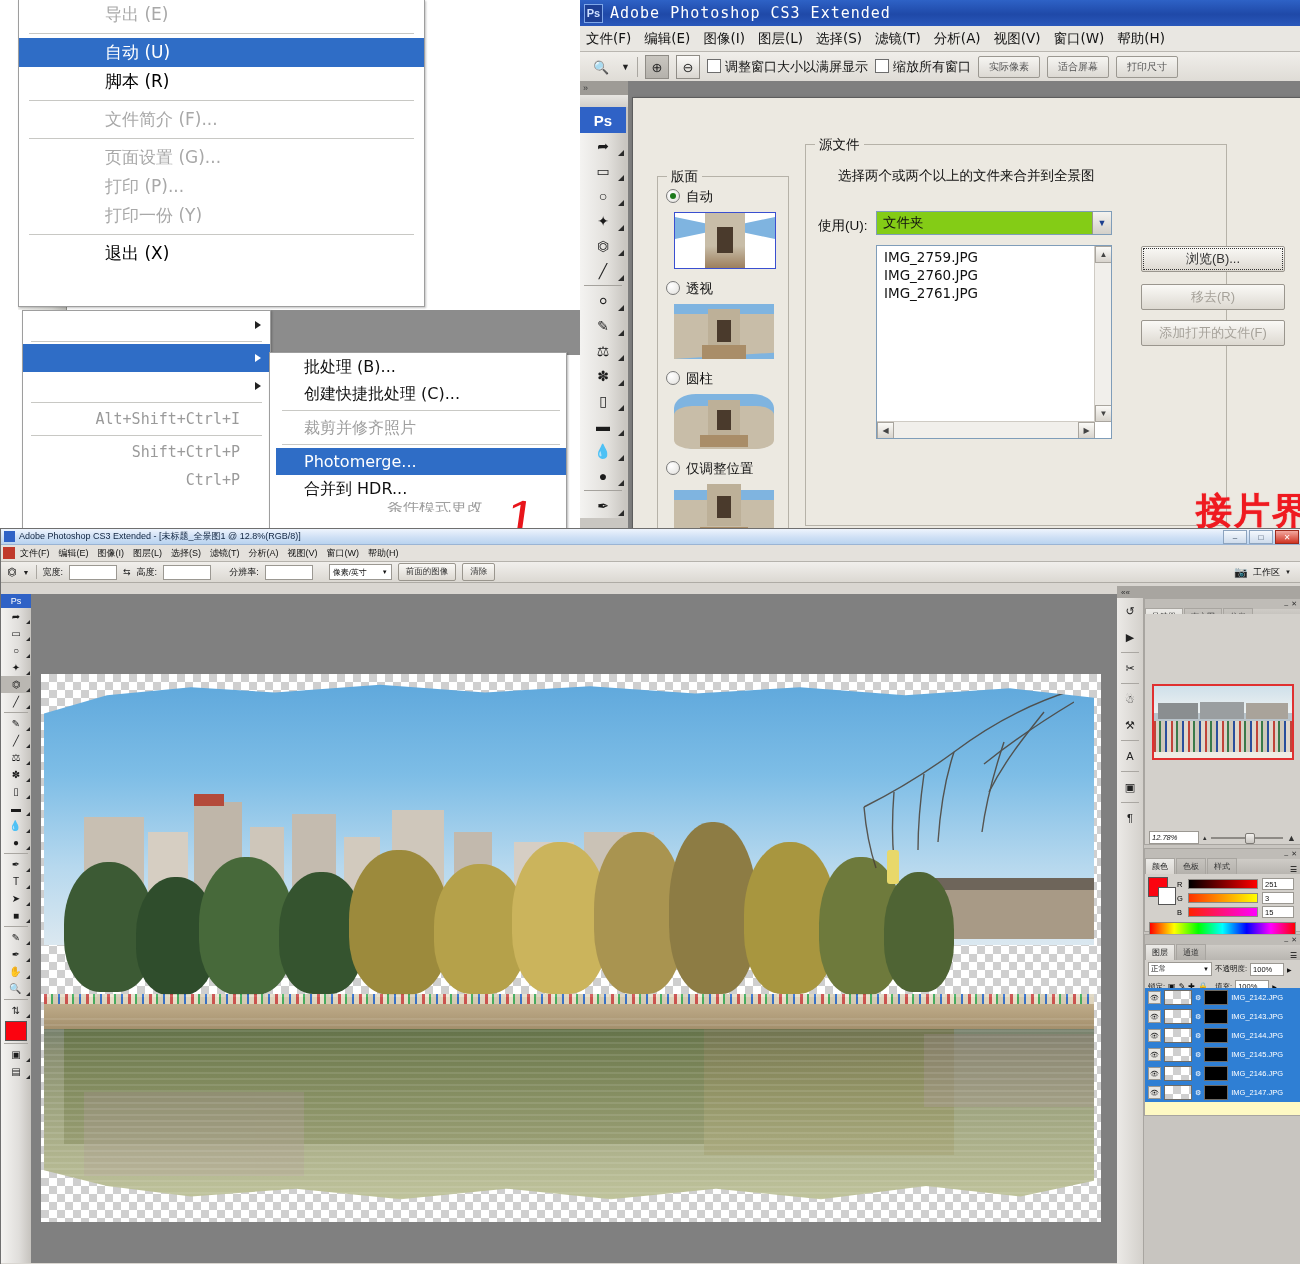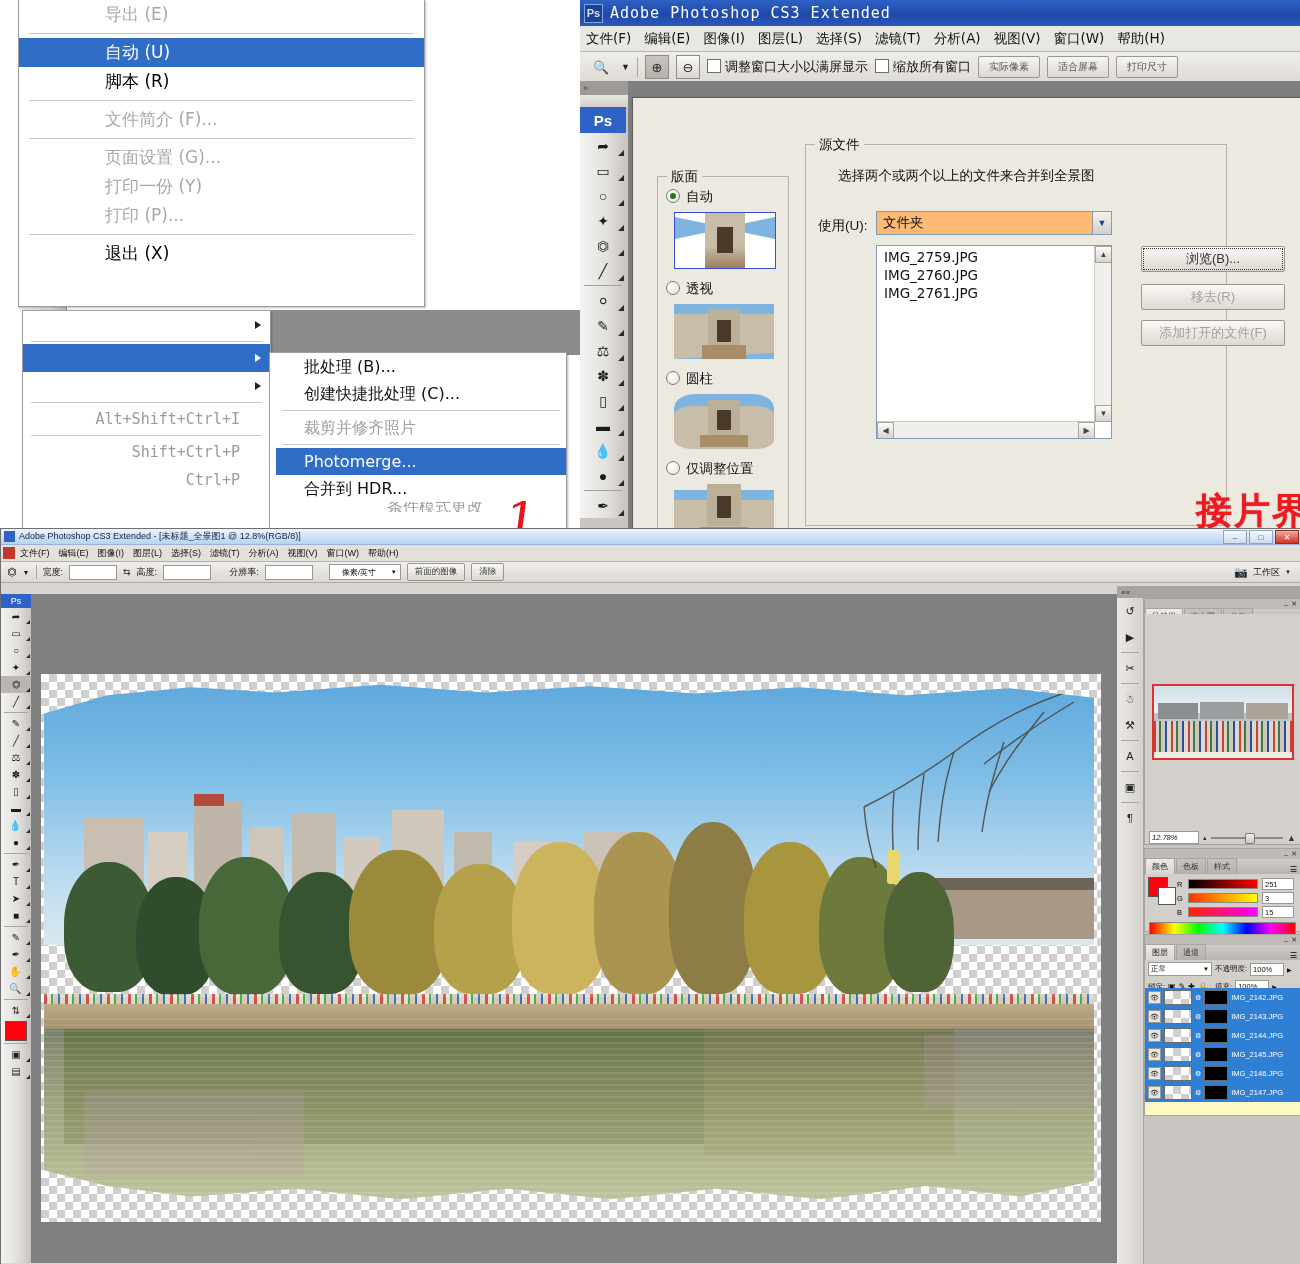--- a/index.html
+++ b/index.html
@@ -136,21 +136,21 @@
     vertical-align:-2px;position:relative;margin-right:6px;}
   .radio.on:after{content:"";position:absolute;left:3px;top:3px;width:6px;height:6px;
     border-radius:50%;background:#1d7a1d;}
   .rlabel{font-size:13.5px;color:#111;}
   .thumb{width:100px;height:55px;border:0;margin:6px 0 6px 16px;position:relative;overflow:hidden;}
   .dlg-btn{font-size:13px;color:#333;border:1px solid #9a968e;border-radius:2px;
     background:linear-gradient(to bottom,#faf9f6,#ddd9d1);
     display:flex;align-items:center;justify-content:center;}
   .dlg-btn.dis{color:#a6a29a;}
   .dlg-btn.focus{outline:1px dotted #333;outline-offset:-3px;}
-  #combo{border:1px solid #7f9db9;background:#fdba74;display:flex;align-items:center;}
+  #combo{border:1px solid #7f9db9;background:#84cc16;display:flex;align-items:center;}
   #combo .v{flex:1;font-size:13.5px;padding-left:6px;color:#111;}
   #combo .drop{width:18px;height:100%;background:linear-gradient(to bottom,#f4f3ef,#d3d0c9);
     border-left:1px solid #9a968e;display:flex;align-items:center;justify-content:center;
     font-size:9px;color:#1b3f8f;}
   #flist{border:1px solid #7f9db9;background:#fff;overflow:hidden;}
   .fitem{font-size:13.5px;color:#111;padding:1px 5px;white-space:nowrap;
     font-family:"DejaVu Sans","Liberation Sans",sans-serif;}
   .vsb{position:absolute;right:0;top:0;width:16px;bottom:16px;background:#f1efeb;
     border-left:1px solid #cfcbc4;}
   .hsb{position:absolute;left:0;right:16px;bottom:0;height:16px;background:#f1efeb;
@@ -176,21 +176,21 @@
   .wbtn.close{background:linear-gradient(to bottom,#f3a9a0,#cf3322);border-color:#9c2a1c;color:#fff;}
   #w2-menubar{height:16px;background:#e4e1dc;display:flex;align-items:center;padding-left:2px;
     border-bottom:1px solid #b5b2ac;}
   #w2-menubar .mm{font-size:9px;color:#111;margin-right:9px;white-space:nowrap;}
   #w2-menubar .mico{width:12px;height:12px;background:#c0392b;margin-right:5px;}
   #w2-optbar{height:20px;background:linear-gradient(to bottom,#f1efec,#dbd8d2);
     display:flex;align-items:center;padding-left:6px;gap:6px;border-bottom:1px solid #aeaba5;}
   #w2-optbar .lb{font-size:9px;color:#111;white-space:nowrap;}
   #w2-optbar .tin{width:46px;height:13px;border:1px solid #9b9892;background:#fff;}
   #w2-optbar .ub{width:58px;height:14px;border:1px solid #9b9892;background:#fff;
-    font-size:8px;display:flex;align-items:center;padding-left:12px;color:#111;}
+    font-size:8px;display:flex;align-items:center;padding-left:3px;color:#111;}
   #w2-optbar .b2{font-size:8.5px;color:#333;border:1px solid #9a968e;border-radius:2px;
     background:linear-gradient(to bottom,#faf9f6,#dcd8d1);padding:2px 7px;}
 
   #w2-toolcol{left:1px;top:594px;width:30px;height:669px;
     background:linear-gradient(to right,#f4f3f1,#e0dedb 60%,#c6c3be);border-right:1px solid #a09d98;}
   .t2{height:17px;display:flex;align-items:center;justify-content:center;font-size:10px;color:#1c1c1c;position:relative;}
   .t2:after{content:"";position:absolute;right:1px;bottom:1px;width:0;height:0;
     border-left:2px solid transparent;border-top:2px solid transparent;
     border-right:2px solid #2a2a2a;border-bottom:2px solid #2a2a2a;}
   .t2div{height:1px;background:#a9a6a1;margin:2px 3px;}
@@ -281,22 +281,22 @@
 
 <div class="abs" id="file-menu">
   <div class="mi dim">导出 (E)</div>
   <div class="msep"></div>
   <div class="mi sel">自动 (U)</div>
   <div class="mi">脚本 (R)</div>
   <div class="msep"></div>
   <div class="mi dim">文件简介 (F)...</div>
   <div class="msep"></div>
   <div class="mi dim">页面设置 (G)...</div>
+  <div class="mi dim">打印 (P)...</div>
   <div class="mi dim">打印一份 (Y)</div>
-  <div class="mi dim">打印 (P)...</div>
   <div class="msep"></div>
   <div class="mi">退出 (X)</div>
 </div>
 
 <div class="abs" id="menu2-shadow"></div>
 
 <div class="abs" id="menu2">
   <div class="m2row">
       <span class="arrow"></span>
     </div>

